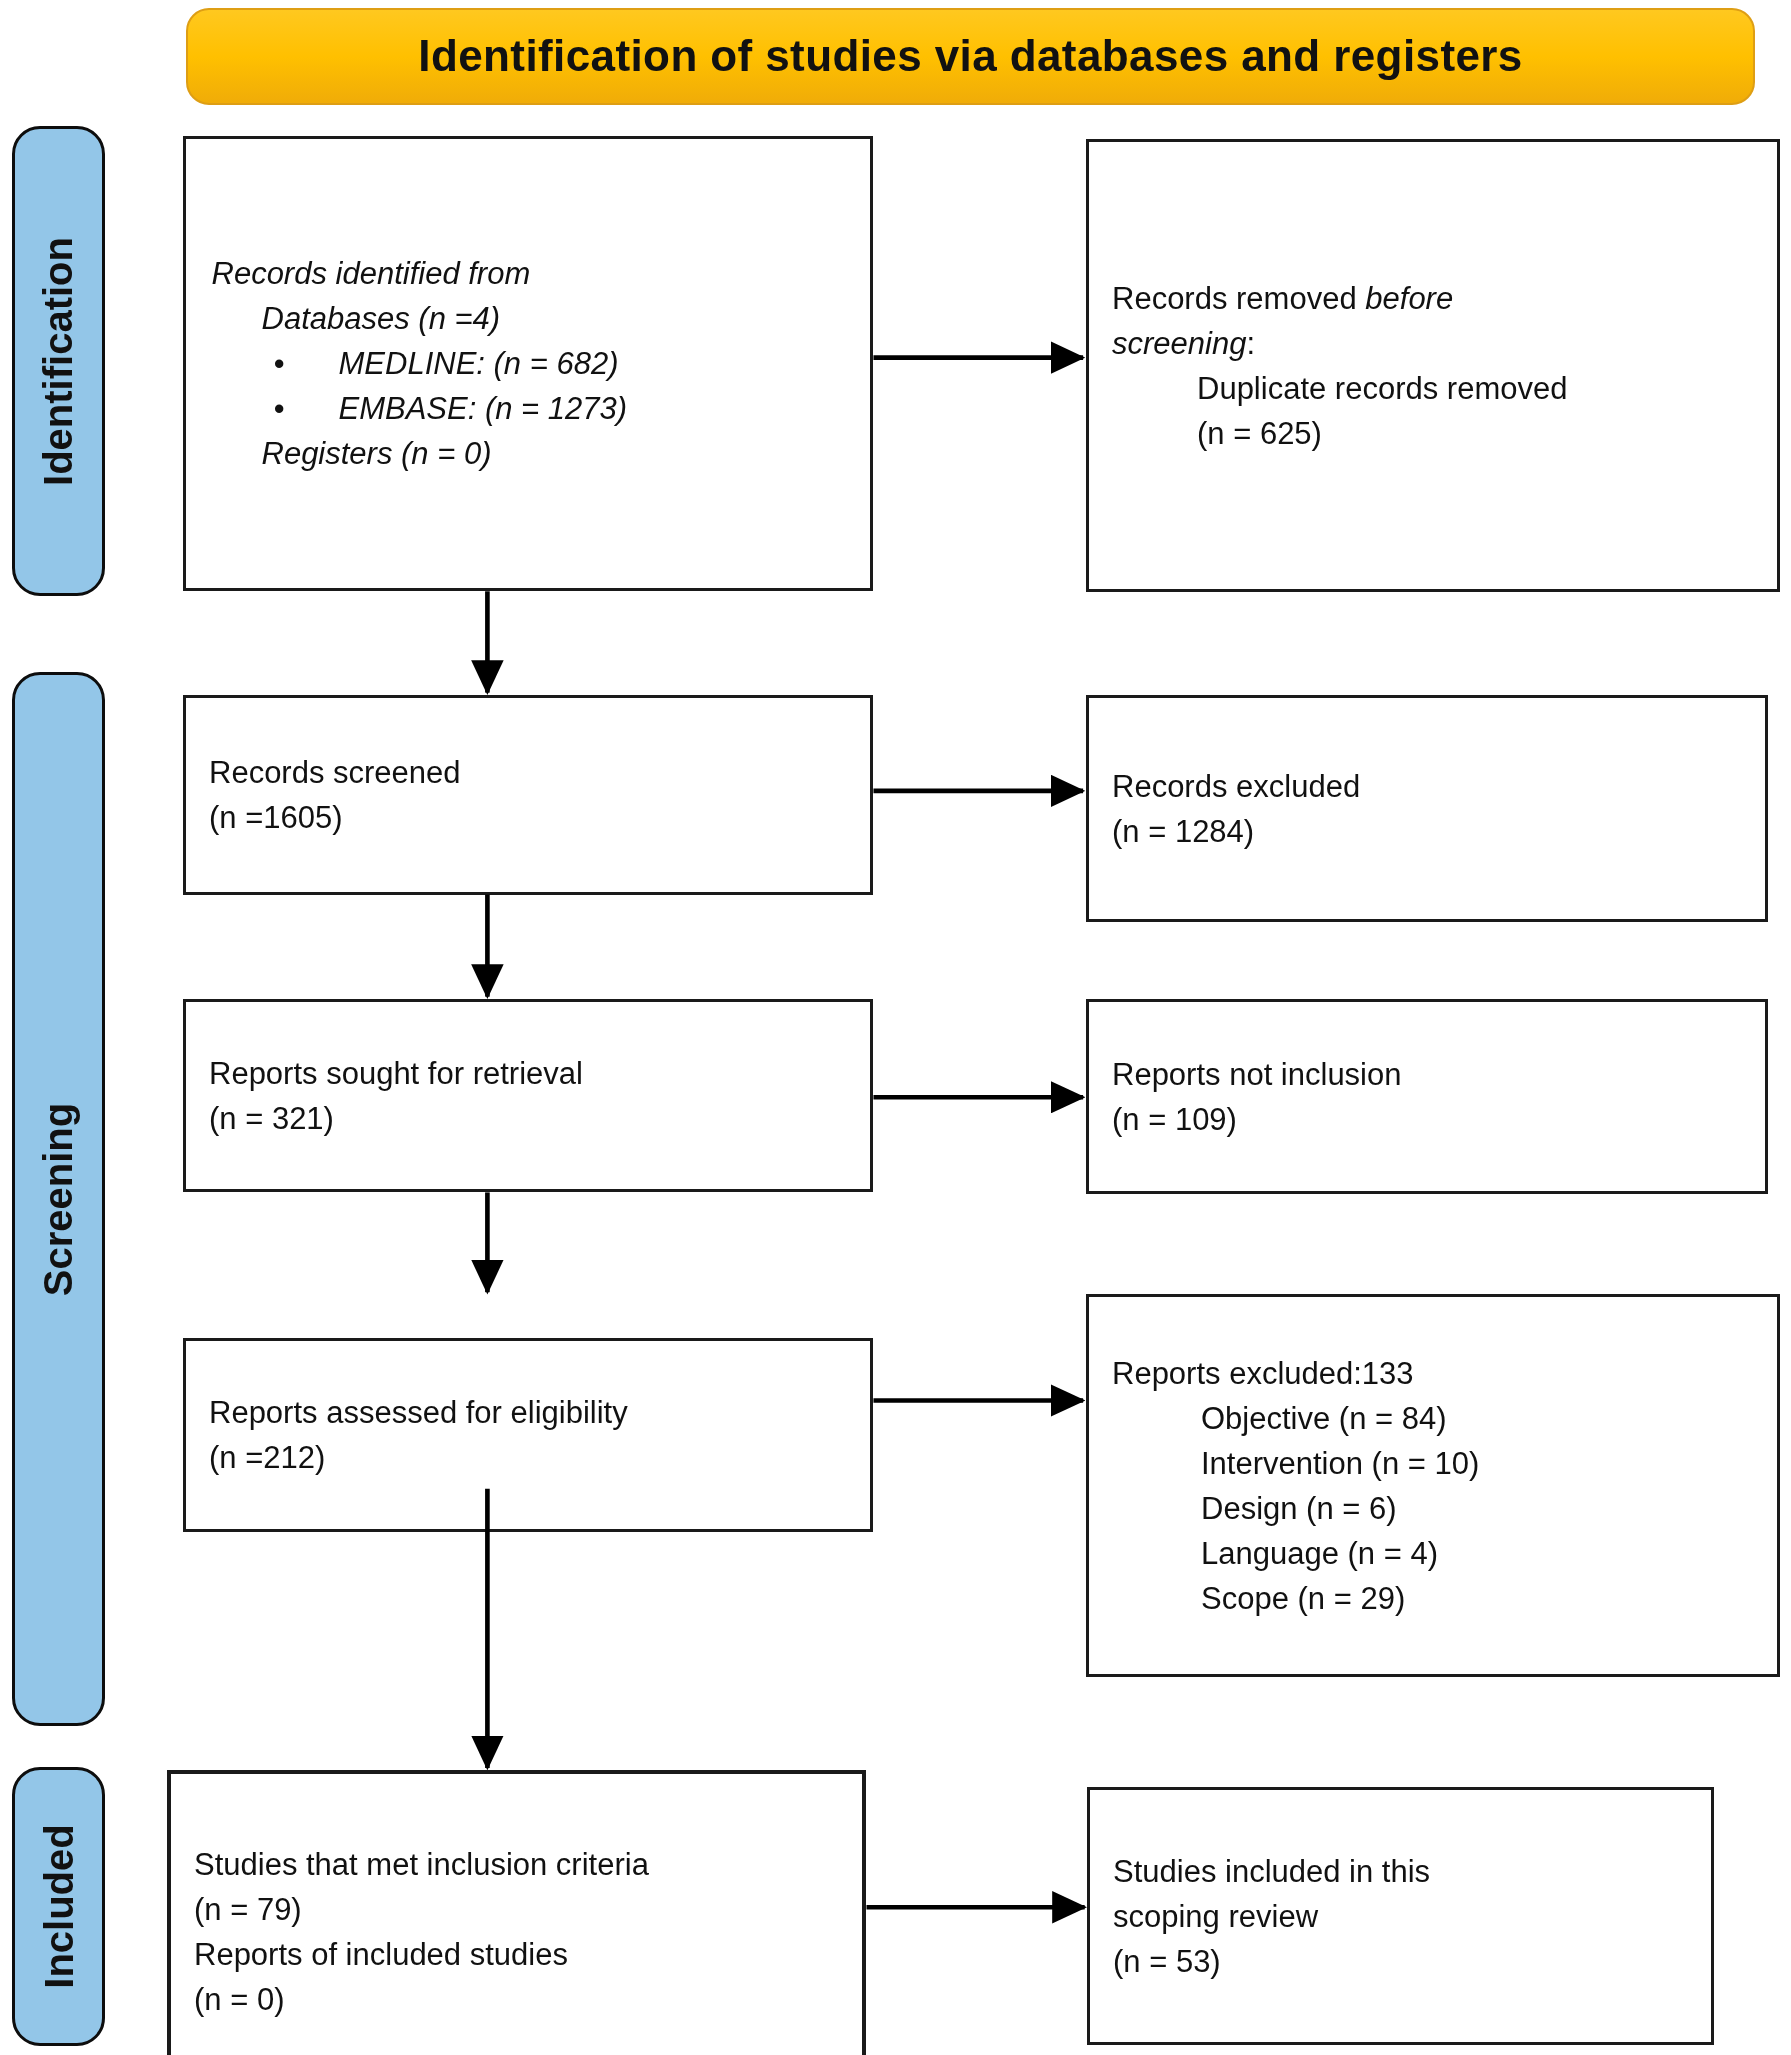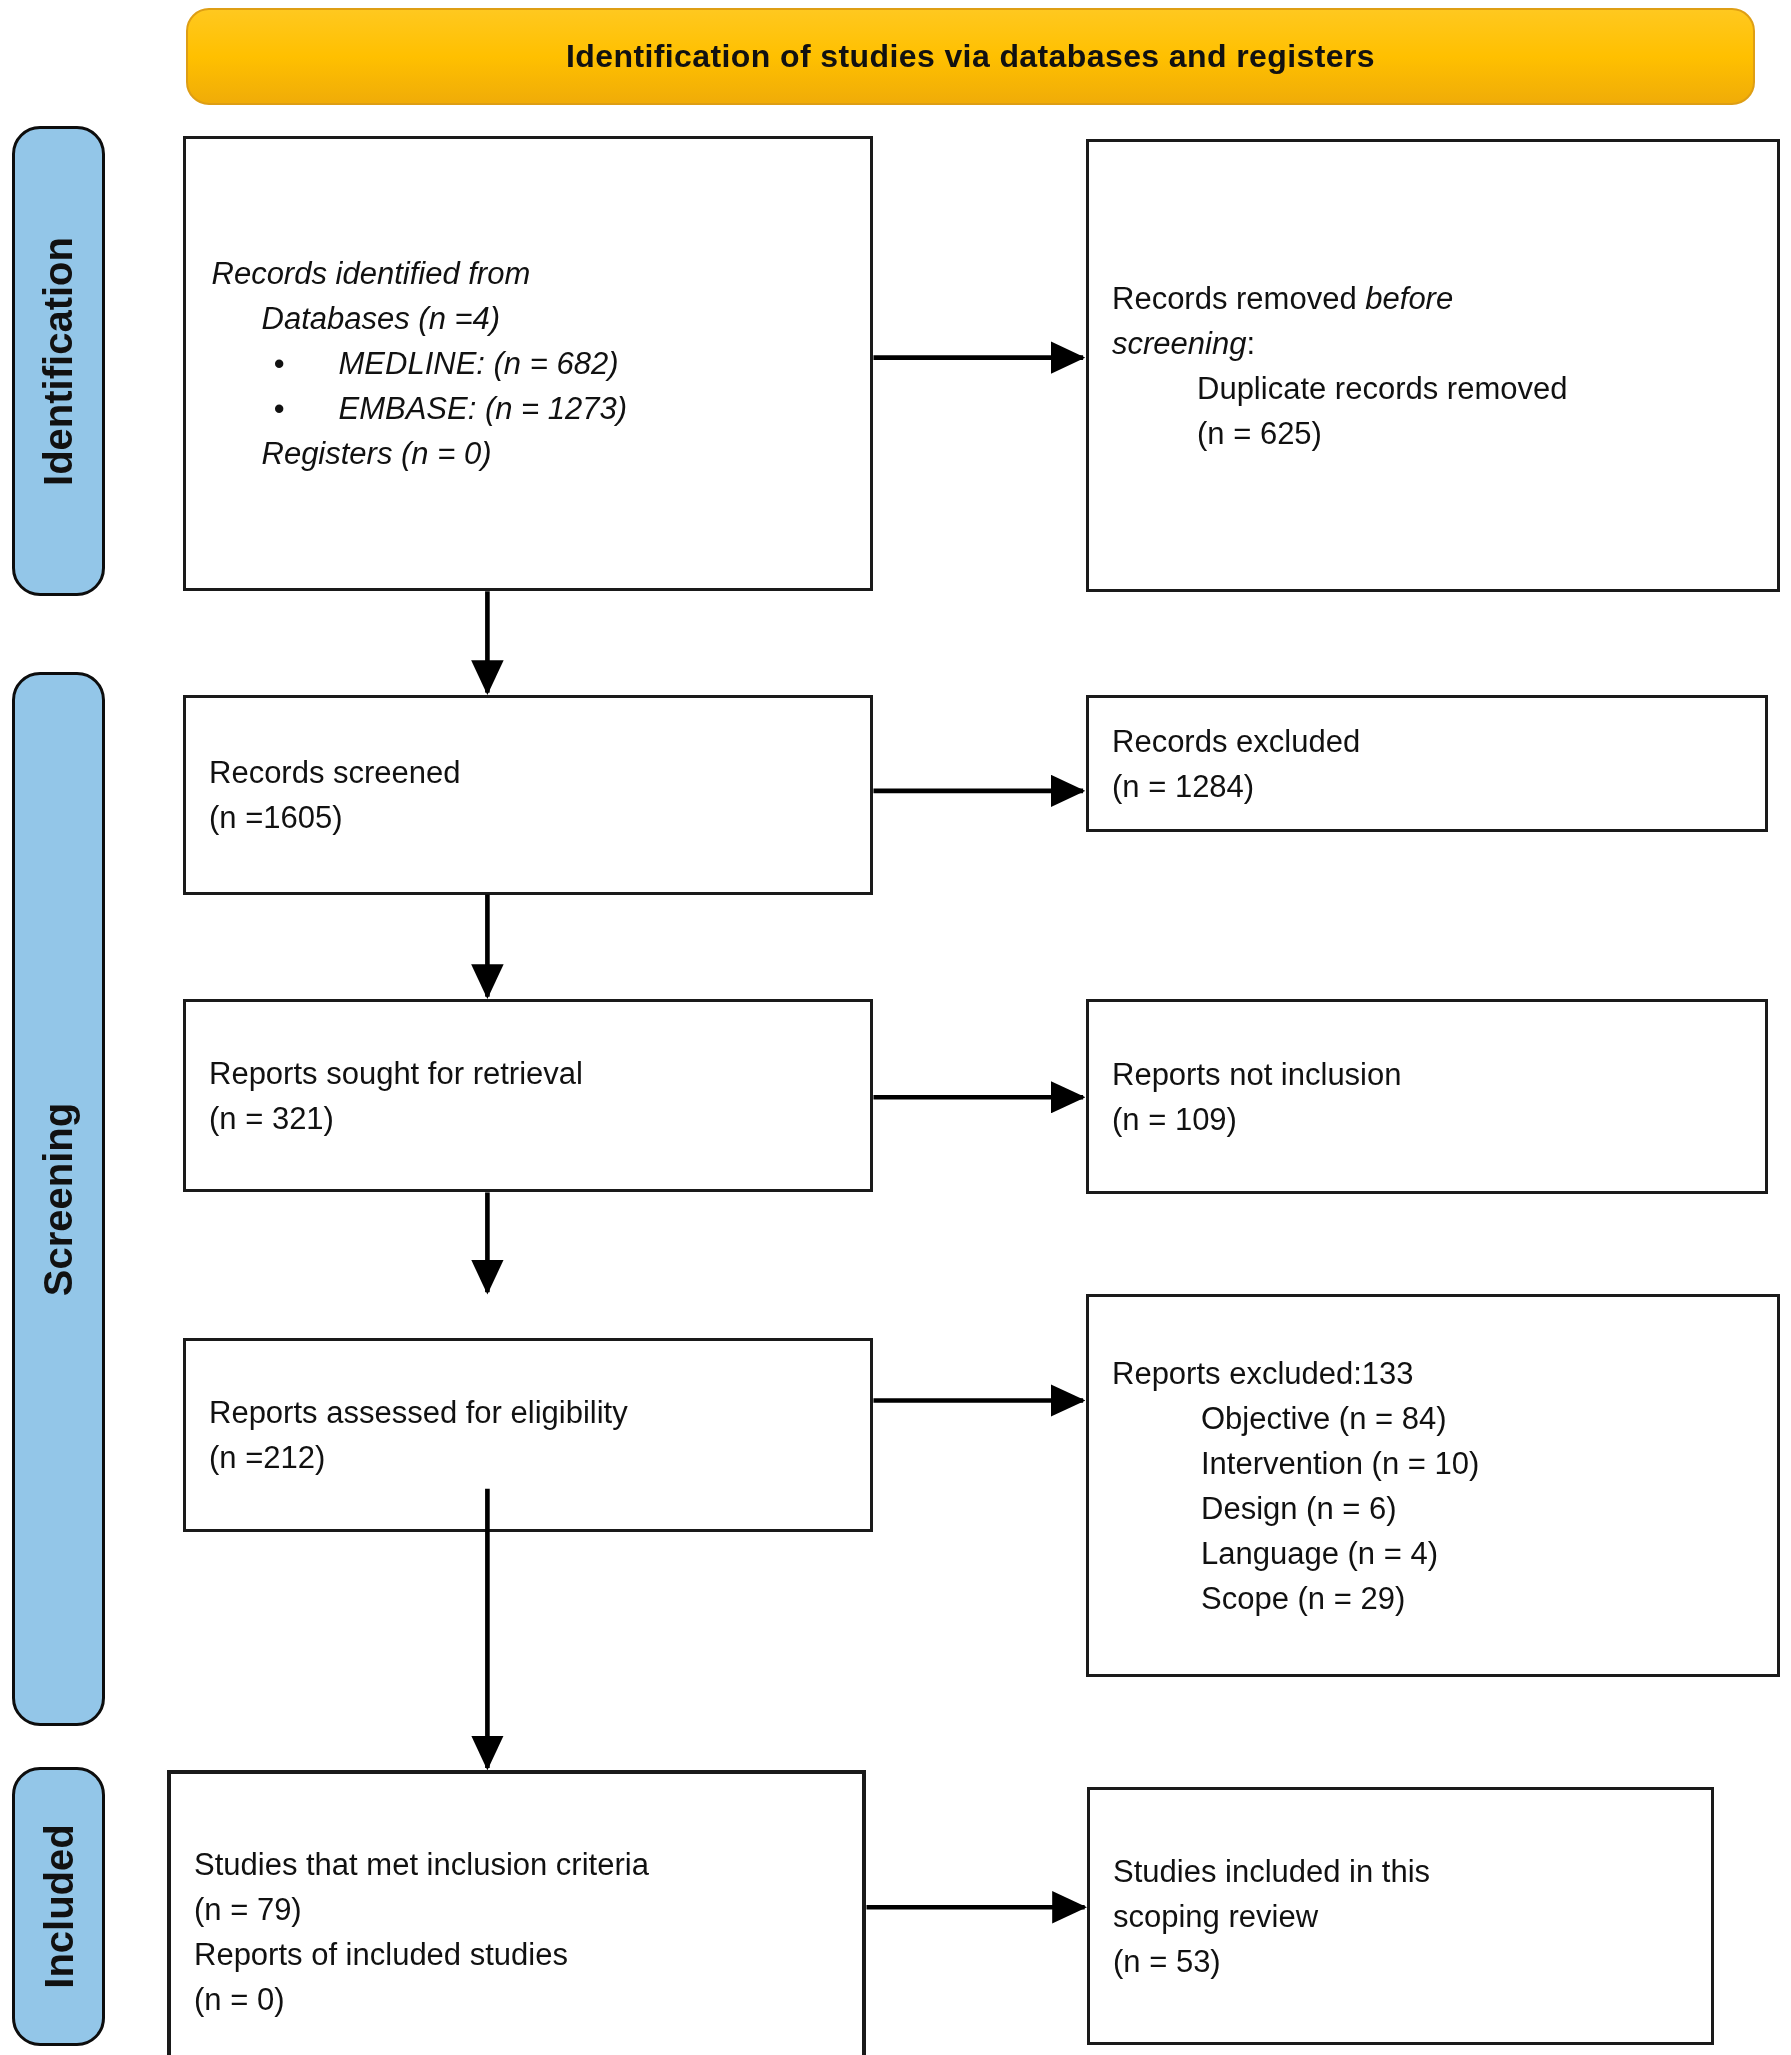--- a/index.html
+++ b/index.html
@@ -12,21 +12,21 @@
     font-family:"Liberation Sans","DejaVu Sans",sans-serif;color:var(--text);
   }
   .abs{position:absolute;box-sizing:border-box;}
   
   .banner{
     left:186px;top:7.7px;width:1569px;height:97px;border-radius:23px;
     background:linear-gradient(180deg,#ffc81f 0%,var(--header-bg) 50%,#f0ac08 100%);
     border:2.3px solid var(--header-border);
     display:flex;align-items:center;justify-content:center;
   }
-  .banner span{font-size:32px;font-weight:bold;letter-spacing:0.4px;}
+  .banner span{font-size:44px;font-weight:bold;letter-spacing:0.4px;}
   
   .stage{
     left:12.4px;width:93px;background:var(--sidebar-bg);
     border:3.1px solid #0d0d0d;border-radius:28px;
     display:flex;align-items:center;justify-content:center;
   }
   .stage span{
     transform:rotate(-90deg);white-space:nowrap;
     font-size:40px;font-weight:bold;
   }
@@ -74,21 +74,21 @@
   <div class="ln"><span>Records removed </span><span class="italic">before</span></div>
   <div class="ln"><span class="italic">screening</span><span>:</span></div>
   <div class="ln ind1r">Duplicate records removed</div>
   <div class="ln ind1r">(n = 625)</div>
 </div>
 
 <div class="abs box" style="left:183px;top:695px;width:690px;height:200px;">
   <div class="ln">Records screened</div>
   <div class="ln">(n =1605)</div>
 </div>
-<div class="abs box" style="left:1086px;top:695px;width:682px;height:137px;">
+<div class="abs box" style="left:1086px;top:695px;width:682px;height:227px;">
   <div class="ln">Records excluded</div>
   <div class="ln">(n = 1284)</div>
 </div>
 
 <div class="abs box" style="left:183px;top:999px;width:690px;height:193px;">
   <div class="ln">Reports sought for retrieval</div>
   <div class="ln">(n = 321)</div>
 </div>
 <div class="abs box" style="left:1086px;top:999px;width:682px;height:195px;">
   <div class="ln">Reports not inclusion</div>

